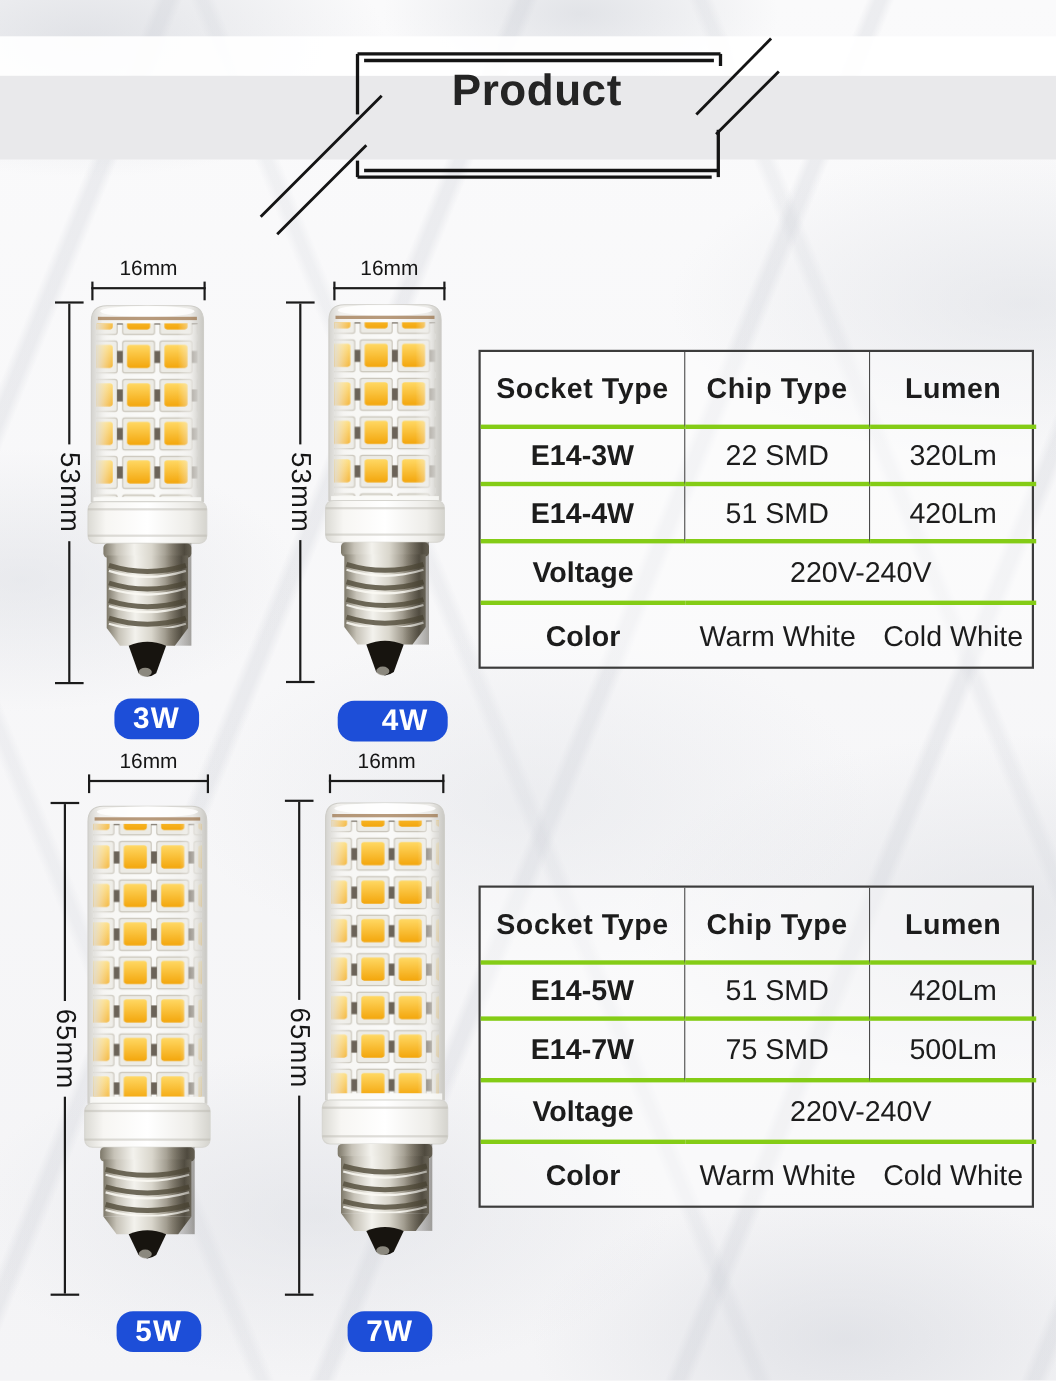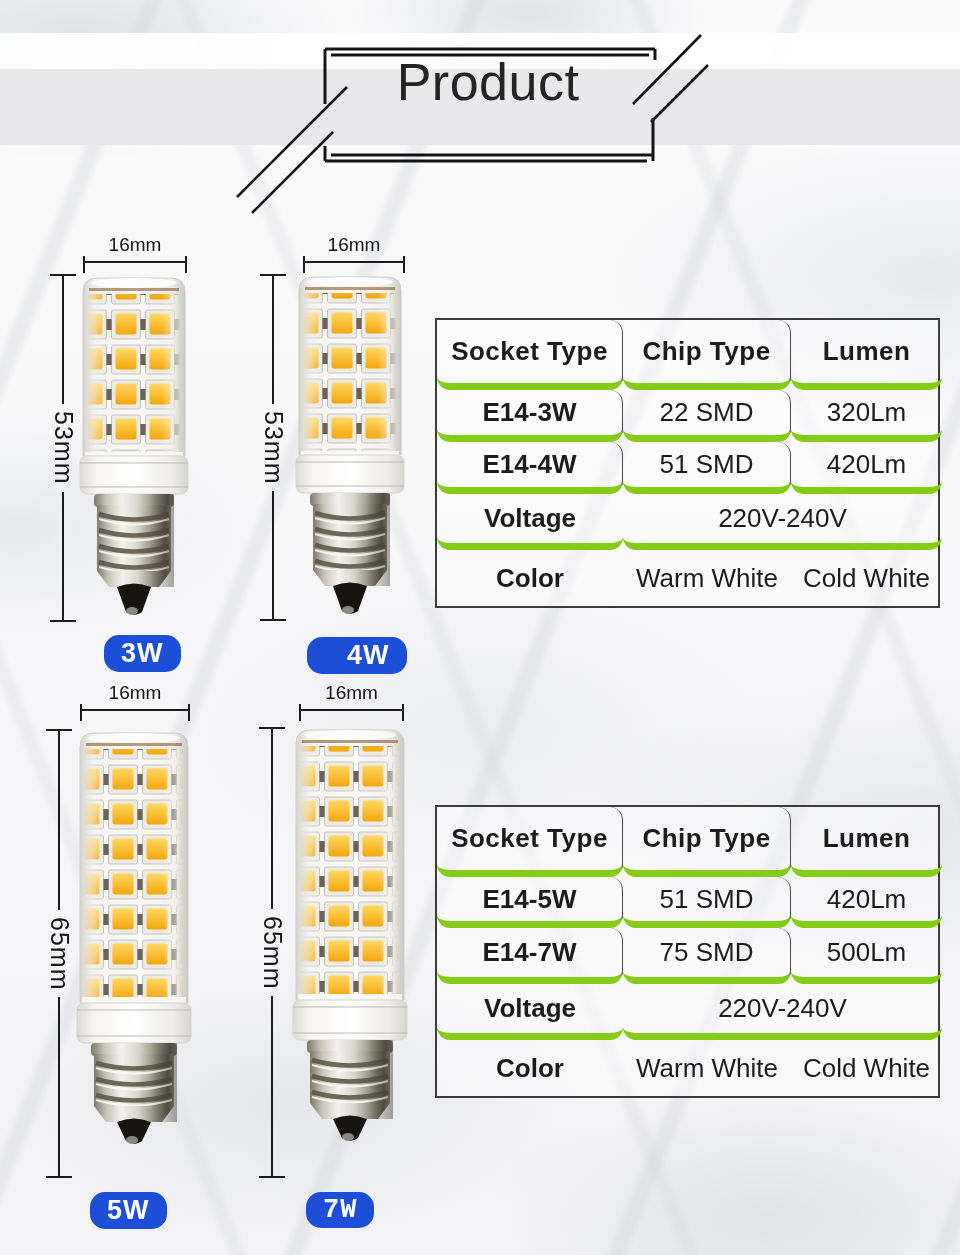--- a/index.html
+++ b/index.html
@@ -23,21 +23,21 @@
       repeating-linear-gradient(112deg, transparent 0 130px, rgba(200,203,211,.28) 138px 146px, transparent 154px 300px),
       repeating-linear-gradient(68deg, transparent 0 210px, rgba(205,208,215,.22) 218px 224px, transparent 232px 420px),
       linear-gradient(#fafafb,#f4f4f6);
   }
   .band-white{position:absolute;left:0;top:33px;width:960px;height:36px;background:rgba(255,255,255,.92);z-index:1;}
   .band-gray{position:absolute;left:0;top:69px;width:960px;height:76px;z-index:1;}
   
   .title-svg{position:absolute;left:0;top:0;z-index:2;}
   .title-text{
     position:absolute;left:320px;top:60px;width:336px;z-index:3;
-    text-align:center;font-size:52px;line-height:45px;font-weight:400;color:#242424;
+    text-align:center;font-size:40px;line-height:45px;font-weight:700;color:#242424;
     letter-spacing:.5px;
   }
   
   .dimh{position:absolute;z-index:3;text-align:center;color:#151515;}
   .dimh-label{font-size:19px;line-height:26px;}
   .dimh-line{position:relative;height:2px;background:#1b1b1b;margin-top:3px;}
   .dimh-line::before,.dimh-line::after{
     content:"";position:absolute;top:-5px;width:2px;height:17px;background:#1b1b1b;}
   .dimh-line::before{left:0;}
   .dimh-line::after{right:0;}
@@ -58,21 +58,21 @@
   
   .spec-table{
     position:absolute;z-index:3;display:grid;grid-template-columns:186px 168px 151px;
     width:505px;border:2px solid #3c3c3c;background:rgba(255,255,255,.42);
     box-sizing:border-box;
   }
   .cell{display:flex;align-items:center;justify-content:center;font-size:26px;color:#1c1c1c;box-sizing:border-box;}
   .hcell{font-weight:bold;letter-spacing:.5px;}
   .bold{font-weight:bold;}
   .br{border-right:1px solid #4a4a4a;}
-  .bb{border-bottom:7px solid #84cc16;border-radius:13px;}
+  .bb{border-bottom:4px solid #84cc16;}
   .span2{grid-column:2/4;}
 </style>
 </head>
 <body>
 
 <div class="marble"></div>
 <div class="band-white"></div>
 <div class="band-gray" style="background:#e9e9eb;"></div>
 
 <svg class="title-svg" width="960" height="230" viewBox="0 0 960 230">
@@ -350,21 +350,21 @@
                 <path d="M24,341 Q62,352 100,341" stroke="#fbfaf4" stroke-width="2" fill="none" opacity=".85"></path>
       <path d="M24,352 Q62,363 100,352" stroke="#57513f" stroke-width="4.5" fill="none" opacity=".85"></path>
                 <path d="M24,357 Q62,368 100,357" stroke="#fbfaf4" stroke-width="2" fill="none" opacity=".85"></path>
       <path d="M24,368 Q62,379 100,368" stroke="#57513f" stroke-width="4.5" fill="none" opacity=".85"></path>
                 <path d="M24,373 Q62,384 100,373" stroke="#fbfaf4" stroke-width="2" fill="none" opacity=".85"></path>
     <path d="M22,379 H102 L90,395 H34 Z" fill="url(#gmet2)"></path>
     <rect x="19" y="316" width="86" height="79" fill="url(#gshade2)"></rect>
     <path d="M45,395 Q62,388 79,395 L70,414 Q62,420 54,414 Z" fill="#17140f"></path>
     <ellipse cx="60" cy="413" rx="6" ry="4" fill="#a09c92" opacity=".85"></ellipse>
   </svg></div>
-<div class="watt" style="left:90px;top:1192px;">5W</div>
+<div class="watt" style="left:106px;top:1192px;">5W</div>
 
 <div class="dimh" style="left:299px;top:680px;width:105px;">
   <div class="dimh-label">16mm</div>
   <div class="dimh-line"></div>
 </div>
 <div class="dimv" style="left:258px;top:727px;height:451px;">
   <div class="dimv-tick"></div>
   <div class="dimv-seg"></div>
   <div class="dimv-label">65mm</div>
   <div class="dimv-seg"></div>
@@ -436,21 +436,21 @@
                 <path d="M24,341 Q62,352 100,341" stroke="#fbfaf4" stroke-width="2" fill="none" opacity=".85"></path>
       <path d="M24,352 Q62,363 100,352" stroke="#57513f" stroke-width="4.5" fill="none" opacity=".85"></path>
                 <path d="M24,357 Q62,368 100,357" stroke="#fbfaf4" stroke-width="2" fill="none" opacity=".85"></path>
       <path d="M24,368 Q62,379 100,368" stroke="#57513f" stroke-width="4.5" fill="none" opacity=".85"></path>
                 <path d="M24,373 Q62,384 100,373" stroke="#fbfaf4" stroke-width="2" fill="none" opacity=".85"></path>
     <path d="M22,379 H102 L90,395 H34 Z" fill="url(#gmet3)"></path>
     <rect x="19" y="316" width="86" height="79" fill="url(#gshade3)"></rect>
     <path d="M45,395 Q62,388 79,395 L70,414 Q62,420 54,414 Z" fill="#17140f"></path>
     <ellipse cx="60" cy="413" rx="6" ry="4" fill="#a09c92" opacity=".85"></ellipse>
   </svg></div>
-<div class="watt" style="left:306px;top:1192px;font-family:Liberation Mono, monospace;">7W</div>
+<div class="watt" style="left:316px;top:1192px;">7W</div>
 
 <div class="spec-table" style="left:435px;top:318px;grid-template-rows:70px 52px 52px 56px 56px;">
   <div class="cell hcell br bb">Socket Type</div>
   <div class="cell hcell br bb">Chip Type</div>
   <div class="cell hcell bb">Lumen</div>
 
   <div class="cell bold br bb">E14-3W</div>
   <div class="cell br bb">22 SMD</div>
   <div class="cell bb">320Lm</div>
 

